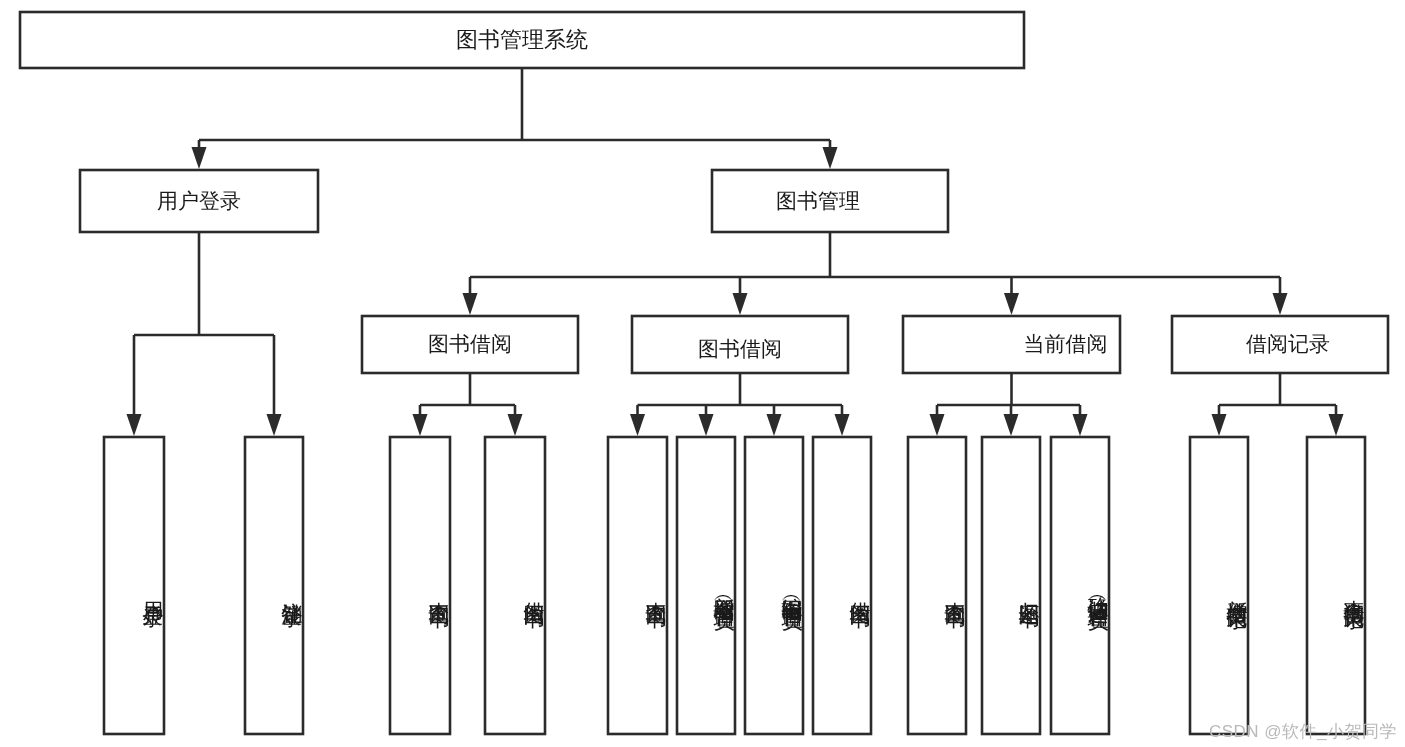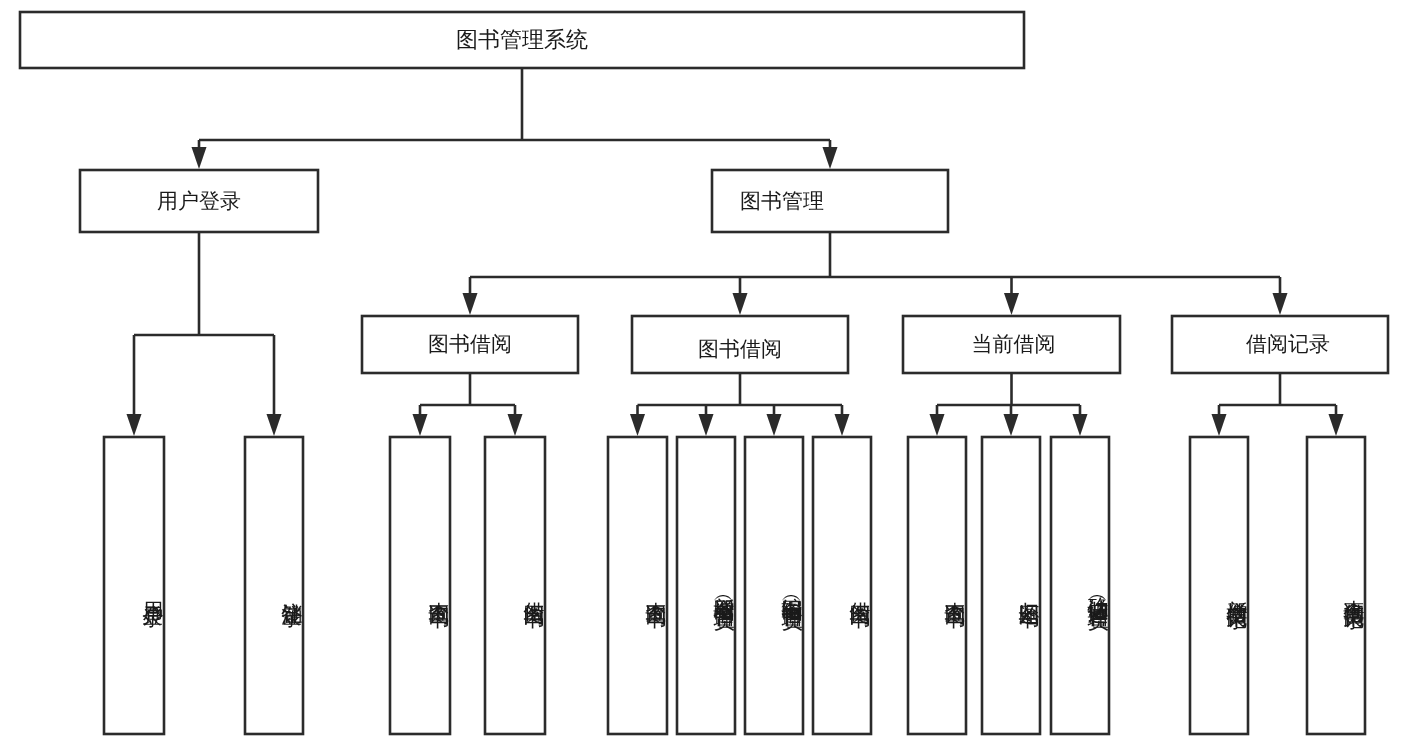--- a/index.html
+++ b/index.html
@@ -141,32 +141,33 @@
         <rect class="node-box" x="908" y="437" width="58" height="297"></rect>
         <rect class="node-box" x="982" y="437" width="58" height="297"></rect>
         <rect class="node-box" x="1051" y="437" width="58" height="297"></rect>
         <rect class="node-box" x="1190" y="437" width="58" height="297"></rect>
         <rect class="node-box" x="1307" y="437" width="58" height="297"></rect>
       </g>
     </svg>
   <div id="label-layer">
       <div class="node-label horiz root" style="left: 20px; top: 12px; width: 1004px; height: 56px;">图书管理系统</div>
       <div class="node-label horiz" style="left: 80px; top: 170px; width: 238px; height: 62px;">用户登录</div>
-      <div class="node-label horiz" style="left: 676px; top: 170px; width: 212px; height: 62px; border-radius: 12px;">图书管理</div>
+      <div class="node-label horiz" style="left: 712px; top: 170px; width: 212px; height: 62px; border-radius: 12px;">图书管理</div>
       <div class="node-label horiz" style="left: 362px; top: 316px; width: 216px; height: 57px;">图书借阅</div>
       <div class="node-label horiz" style="left: 632px; top: 312px; width: 216px; height: 75px;">图书借阅</div>
-      <div class="node-label horiz" style="left: 903px; top: 316px; width: 221px; height: 57px;">当前借阅</div>
+      <div class="node-label horiz" style="left: 955px; top: 316px; width: 221px; height: 57px;">当前借阅</div>
       <div class="node-label horiz" style="left: 1172px; top: 316px; width: 216px; height: 57px; padding-left: 8px;">借阅记录</div>
       <div class="node-label vert" style="left: 104px; top: 437px; width: 60px; height: 297px;">用户登录</div>
       <div class="node-label vert" style="left: 245px; top: 437px; width: 58px; height: 297px;">注销登录</div>
       <div class="node-label vert" style="left: 390px; top: 437px; width: 60px; height: 297px;">查询图书</div>
       <div class="node-label vert" style="left: 485px; top: 437px; width: 60px; height: 297px;">借阅图书</div>
       <div class="node-label vert" style="left: 608px; top: 437px; width: 59px; height: 297px;">查询图书</div>
       <div class="node-label vert" style="left: 677px; top: 437px; width: 58px; height: 297px;">新增图书（管理员）</div>
       <div class="node-label vert" style="left: 745px; top: 437px; width: 58px; height: 297px;">编辑图书（管理员）</div>
       <div class="node-label vert" style="left: 813px; top: 437px; width: 58px; height: 297px;">借阅图书</div>
       <div class="node-label vert" style="left: 908px; top: 437px; width: 58px; height: 297px;">查询图书</div>
       <div class="node-label vert" style="left: 982px; top: 437px; width: 58px; height: 297px;">归还图书</div>
       <div class="node-label vert" style="left: 1051px; top: 437px; width: 58px; height: 297px;">确认归还（管理员）</div>
       <div class="node-label vert" style="left: 1190px; top: 437px; width: 58px; height: 297px;">新增借阅记录</div>
       <div class="node-label vert" style="left: 1307px; top: 437px; width: 58px; height: 297px;">查询借阅记录</div>
     </div>
+  <div class="watermark">CSDN @软件_小贺同学</div>
 </div>
 
 </body></html>

